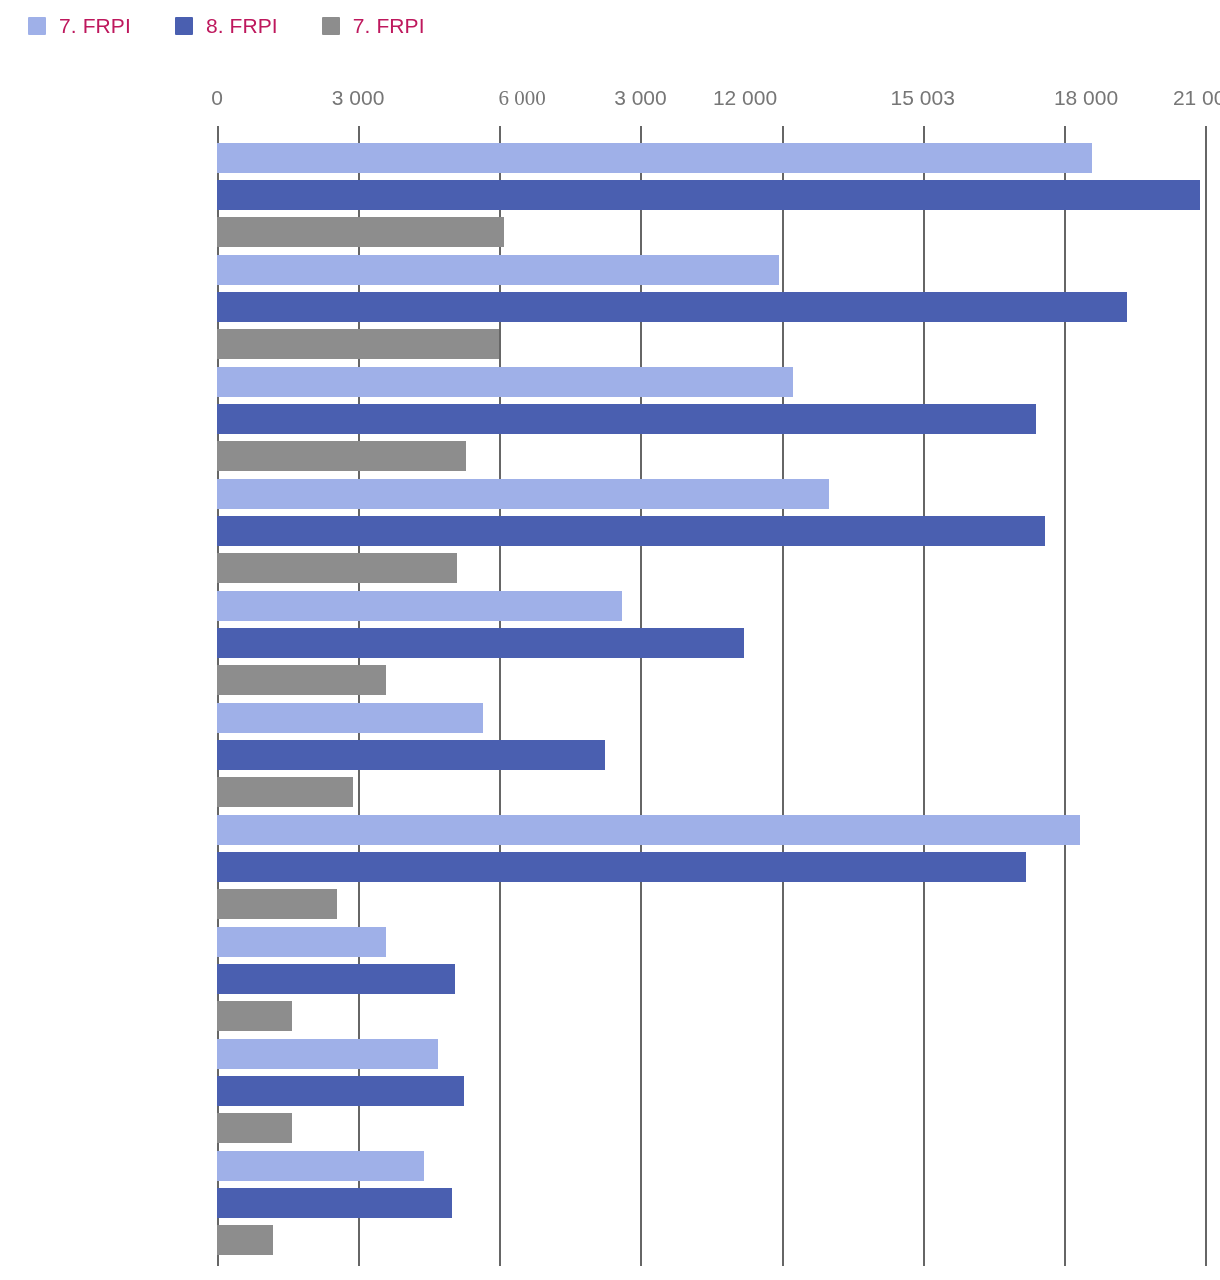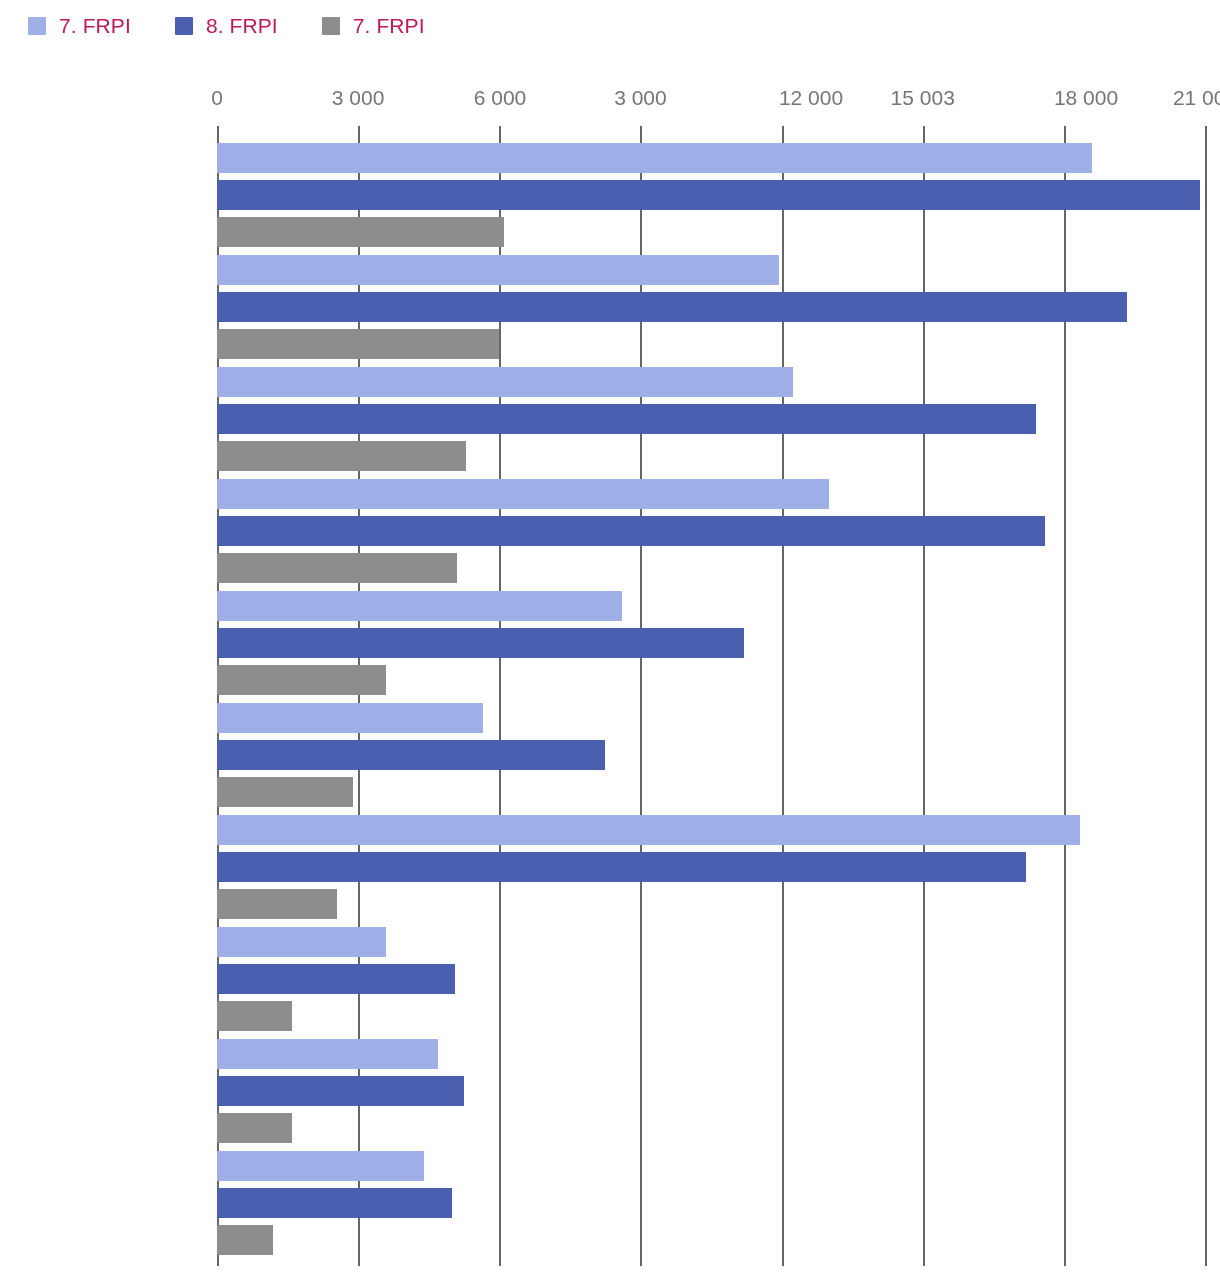--- a/index.html
+++ b/index.html
@@ -120,23 +120,23 @@
   <div class="legend-item">
     <span class="legend-swatch" style="background: rgb(141, 141, 141);"></span>
     <span class="legend-label">7. FRPI</span>
   </div>
 </div>
 
 <div class="chart">
   <div class="axis-labels" id="axis-labels">
       <div class="tick-label" style="left: 217px;">0</div>
       <div class="tick-label" style="left: 358.143px;">3 000</div>
-      <div class="tick-label" style="left: 500px;">6 000</div>
+      <div class="tick-label" style="left: 522px; font-family: Liberation Serif, serif;">6 000</div>
       <div class="tick-label" style="left: 640.429px;">3 000</div>
-      <div class="tick-label" style="left: 811px;">12 000</div>
+      <div class="tick-label" style="left: 745px;">12 000</div>
       <div class="tick-label" style="left: 922.714px;">15 003</div>
       <div class="tick-label" style="left: 1086px;">18 000</div>
       <div class="tick-label" style="left: 1205px;">21 000</div>
     </div>
   <div class="plot">
     <div id="gridlines">
         <div class="gridline" style="left: 0px;"></div>
         <div class="gridline" style="left: 141.143px;"></div>
         <div class="gridline" style="left: 282.286px;"></div>
         <div class="gridline" style="left: 423.429px;"></div>

